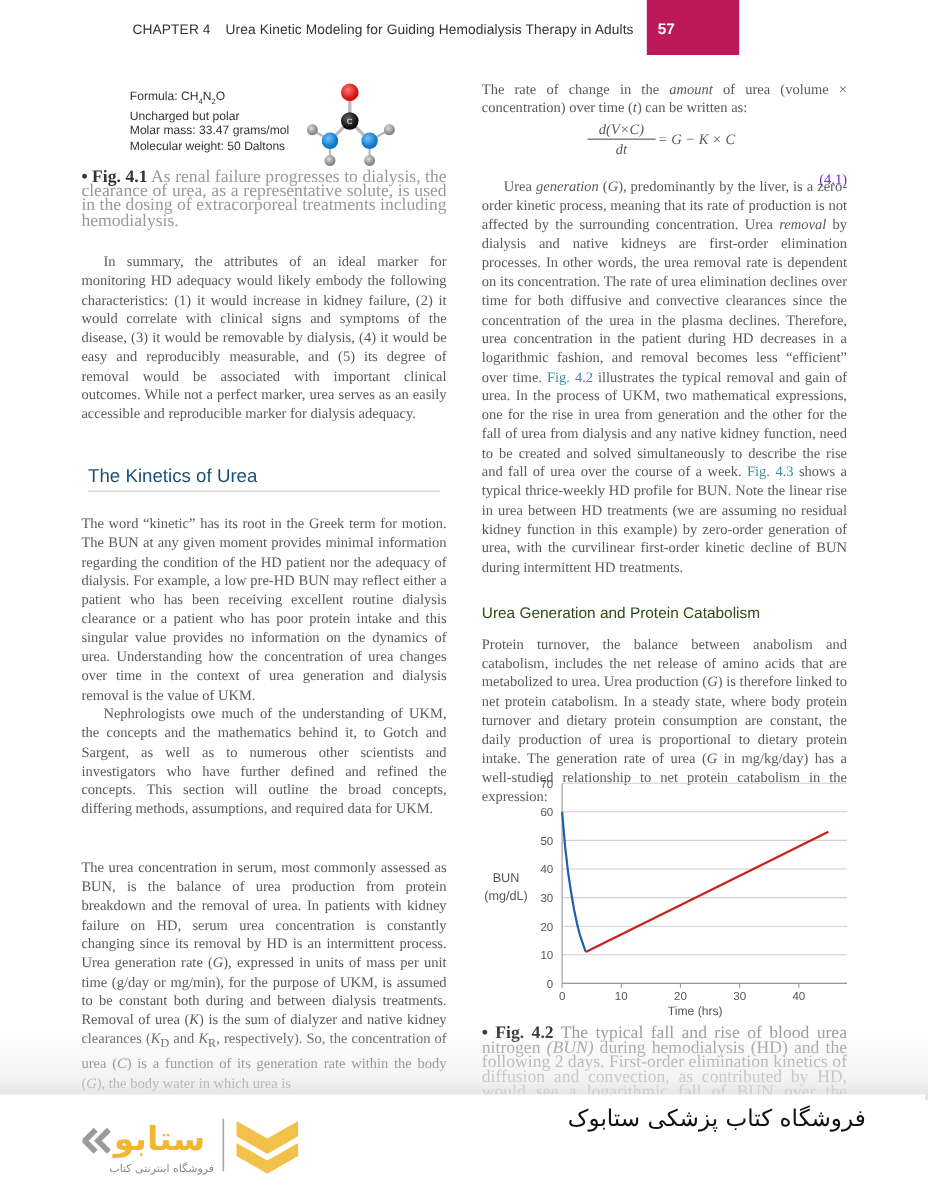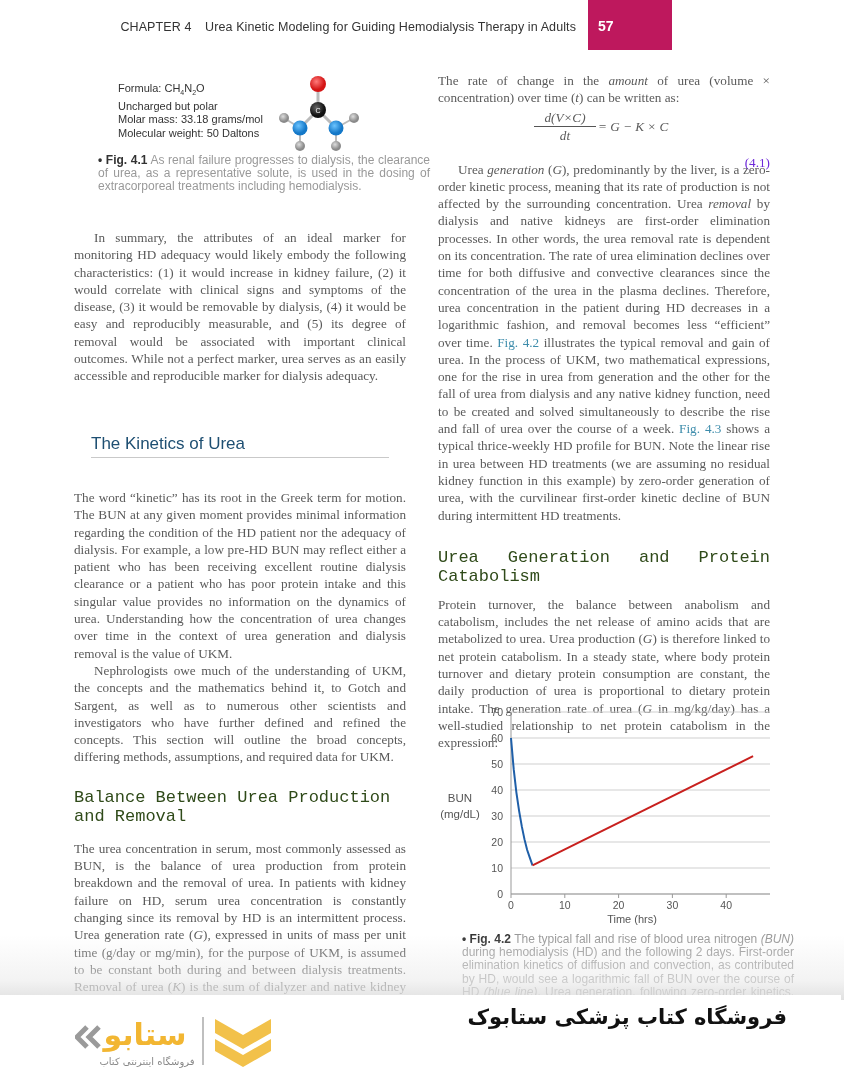--- a/index.html
+++ b/index.html
@@ -20,37 +20,37 @@
   .indent { text-indent:20px; }
   em { font-style:italic; }
   .link { color:#3d8cab; }
   .eqnum { color:#6d28d9;margin-top:36px; }
 
   .fig1 { position:absolute; left:74px; top:66px; width:332px; height:130px; }
   .fig1-text { position:absolute; left:44px; top:16px; font-family:"Liberation Sans", sans-serif;
                font-size:11px; line-height:13.6px; color:#333; }
   .fig1-text sub { font-size:7px; }
   .mol { position:absolute; left:200px; top:6px; width:120px; height:90px; }
-  .caption { font-family:Liberation Sans, sans-serif; font-size:12px; line-height:13.2px; color:#999; text-align:justify;margin-left:24px; }
+  .caption { font-family:Liberation Serif, serif; font-size:16px; line-height:13.2px; color:#999; text-align:justify; }
   .caption b { color:#333; }
   .fig1 .caption { position:absolute; left:0; top:88px; width:332px; }
 
   h2.sec { font-family:"Liberation Sans", sans-serif; font-weight:normal; font-size:17px; color:#1e4f72;
-           margin:17px; padding-bottom:5px; border-bottom:1.5px solid #c9c9c9; }
-  h3.sub { font-family:Liberation Mono, monospace; font-weight:normal; font-size:17px; color:#2f4a19; margin:0; line-height:19px; }
+           margin:6px; padding-bottom:5px; border-bottom:1.5px solid #c9c9c9; }
+  h3.sub { font-family:Liberation Sans, sans-serif; font-weight:normal; font-size:14px; color:#2f4a19; margin:0; line-height:19px; }
 
   .chart { position:absolute; left:438px; top:700px; width:340px; height:230px; }
   .chart svg text { font-family:"Liberation Sans", sans-serif; font-size:10.5px; fill:#555; }
   .fig2cap { position:absolute; left:438px; top:933px; width:332px; }
 
   .fade { position:absolute; left:0; top:935px; width:844px; height:65px;
           background:linear-gradient(to bottom, rgba(255,255,255,0) 0%, rgba(235,235,235,0.6) 70%, rgba(220,220,220,0.85) 100%); }
   .footer { position:absolute; left:0; top:995px; width:841px; height:85px; background:#fff; }
   .footer-logo { position:absolute; left:75px; top:12px; width:260px; height:64px; }
-  .footer-fa { position:absolute; right:54px; top:10px; font-family:"DejaVu Sans", sans-serif; font-size:21px; color:#111; direction:rtl;font-weight:bold; }
+  .footer-fa { position:absolute; right:54px; top:10px; font-family:"DejaVu Sans", sans-serif; font-size:21px; color:#111; direction:rtl; }
   .footer-url { position:absolute; right:50px; top:42px; font-family:"DejaVu Sans", sans-serif; font-size:26px;
                 letter-spacing:6px; color:#111; }
   .footer-url .y { color:#f2b632; }
 </style>
 </head>
 <body>
 
 <div class="header">
   <div class="header-text">
     <span class="ch">CHAPTER 4</span>
@@ -58,21 +58,21 @@
   </div>
   <div class="page-tab">
     <span>57</span>
   </div>
 </div>
 
 <div class="fig1">
   <div class="fig1-text">
     <div><span>Formula: CH</span><sub>4</sub><span>N</span><sub>2</sub><span>O</span></div>
     <div>Uncharged but polar</div>
-    <div>Molar mass: 33.18 grams/mol</div>
+    <div>Molar mass: 33.47 grams/mol</div>
     <div>Molecular weight: 50 Daltons</div>
   </div>
   <svg class="mol" viewBox="0 0 120 90">
     <defs>
       <radialGradient id="gO" cx="40%" cy="35%">
           <stop offset="0" stop-color="#ff7a7a"></stop>
           <stop offset="1" stop-color="#d41515"></stop>
         </radialGradient>
       <radialGradient id="gC" cx="40%" cy="35%">
           <stop offset="0" stop-color="#666"></stop>
@@ -111,23 +111,20 @@
 </div>
 
 <div class="col col-left" style="top:229px;">
   <p class="indent">In summary, the attributes of an ideal marker for monitoring HD adequacy would likely embody the following characteristics: (1) it would increase in kidney failure, (2) it would correlate with clinical signs and symptoms of the disease, (3) it would be removable by dialysis, (4) it would be easy and reproducibly measurable, and (5) its degree of removal would be associated with important clinical outcomes. While not a perfect marker, urea serves as an easily accessible and reproducible marker for dialysis adequacy.</p>
   <div style="height:33px;"></div>
   <h2 class="sec">The Kinetics of Urea</h2>
   <div style="height:14px;"></div>
   <p>The word “kinetic” has its root in the Greek term for motion. The BUN at any given moment provides minimal information regarding the condition of the HD patient nor the adequacy of dialysis. For example, a low pre-HD BUN may reflect either a patient who has been receiving excellent routine dialysis clearance or a patient who has poor protein intake and this singular value provides no information on the dynamics of urea. Understanding how the concentration of urea changes over time in the context of urea generation and dialysis removal is the value of UKM.</p>
   <p class="indent">Nephrologists owe much of the understanding of UKM, the concepts and the mathematics behind it, to Gotch and Sargent, as well as to numerous other scientists and investigators who have further defined and refined the concepts. This section will outline the broad concepts, differing methods, assumptions, and required data for UKM.</p>
   <div style="height:22px;"></div>
-  <h3 class="sub">
-    <span>Balance Between Urea Production</span><br><span>and Removal</span>
-  </h3>
   <div style="height:14px;"></div>
   <p><span>The urea concentration in serum, most commonly assessed as BUN, is the balance of urea production from protein breakdown and the removal of urea. In patients with kidney failure on HD, serum urea concentration is constantly changing since its removal by HD is an intermittent process. Urea generation rate (</span><em>G</em><span>), expressed in units of mass per unit time (g/day or mg/min), for the purpose of UKM, is assumed to be constant both during and between dialysis treatments. Removal of urea (</span><em>K</em><span>) is the sum of dialyzer and native kidney clearances (</span><em>K</em><sub>D</sub><span> and </span><em>K</em><sub>R</sub><span>, respectively). So, the concentration of urea (</span><em>C</em><span>) is a function of its generation rate within the body (</span><em>G</em><span>), the body water in which urea is</span></p>
 </div>
 
 <div class="col col-right" style="top:72px;">
   <p><span>The rate of change in the </span><em>amount</em><span> of urea (volume × concentration) over time (</span><em>t</em><span>) can be written as:</span></p>
   <div style="position:relative;height:44px;font-style:italic;">
     <div style="position:absolute;left:96px;top:2px;text-align:center;width:62px;">
       <div style="border-bottom:1px solid #555;">d(V×C)</div>
       <div>dt</div>

